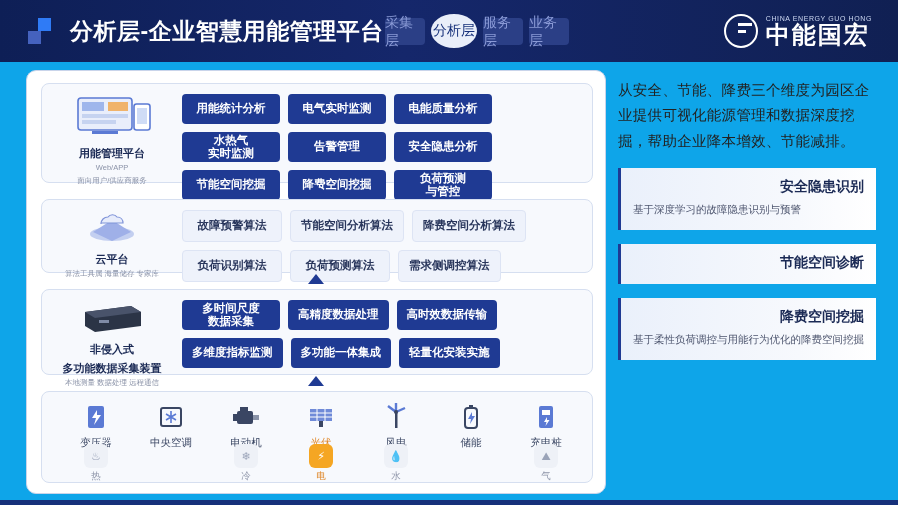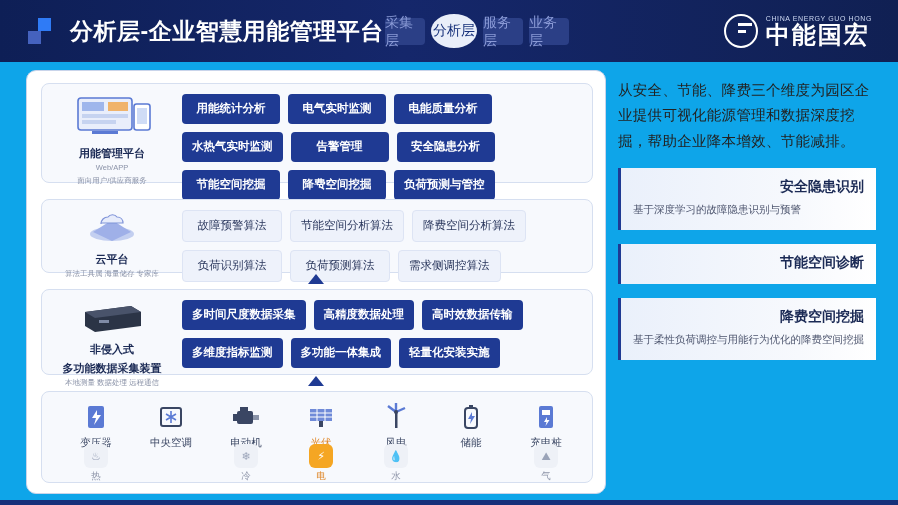--- a/index.html
+++ b/index.html
@@ -67,25 +67,25 @@
   }
   .band-icon{
     position:absolute;left:14px;top:10px;width:112px;text-align:center;
   }
   .bi-title{font-size:11px;color:#1b2a55;font-weight:bold;margin-top:4px;}
   .bi-sub{font-size:7.5px;color:#8b93a8;line-height:1.4;margin-top:2px;}
   .chips{position:absolute;left:140px;top:10px;right:10px;display:flex;flex-wrap:wrap;gap:8px 8px;}
   .chip{
     height:30px;min-width:78px;padding:0 10px;border-radius:4px;
     display:flex;align-items:center;justify-content:center;text-align:center;
-    font-size:11.5px;line-height:1.15;
+    font-size:11.5px;line-height:1.15;font-weight:bold;
   }
   .chip.blue{background:#1f3a93;color:#fff;font-weight:bold;}
   .chip.light{background:#eef2fb;color:#29365c;border:1px solid #dde4f4;}
-  .chip.two{flex-direction:row;}
+  .chip.two{flex-direction:column;}
   .chip small{display:block;font-size:11.5px;font-weight:bold;}
 
   
   .band1{top:12px;height:98px;}
   .band2{top:128px;height:72px;}
   .band3{top:218px;height:84px;}
   .band4{top:320px;height:90px;}
 
   
   .arrow{

